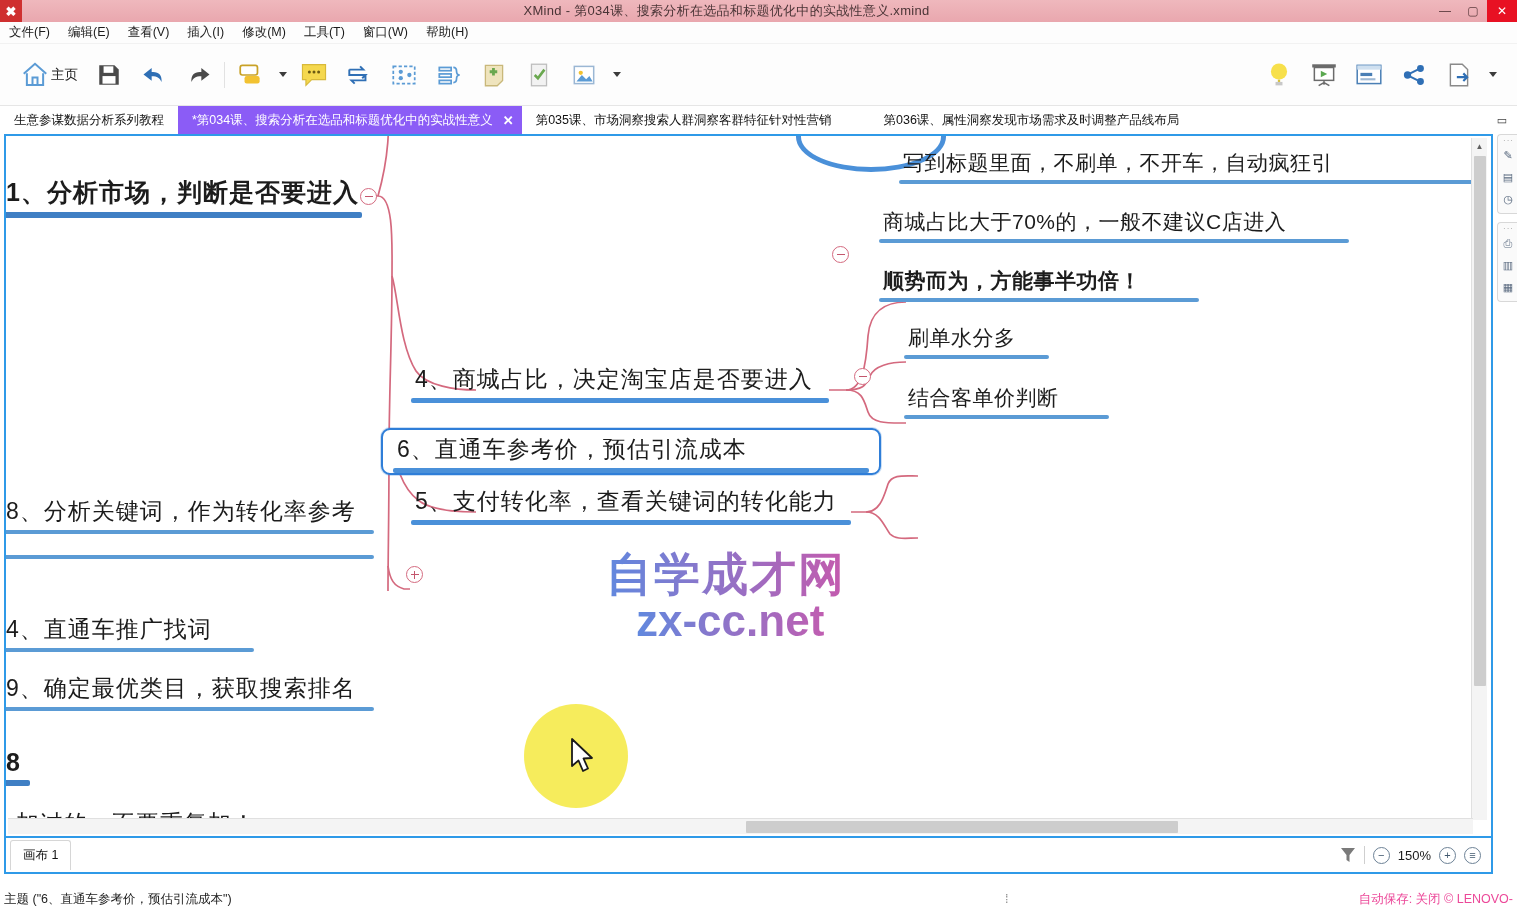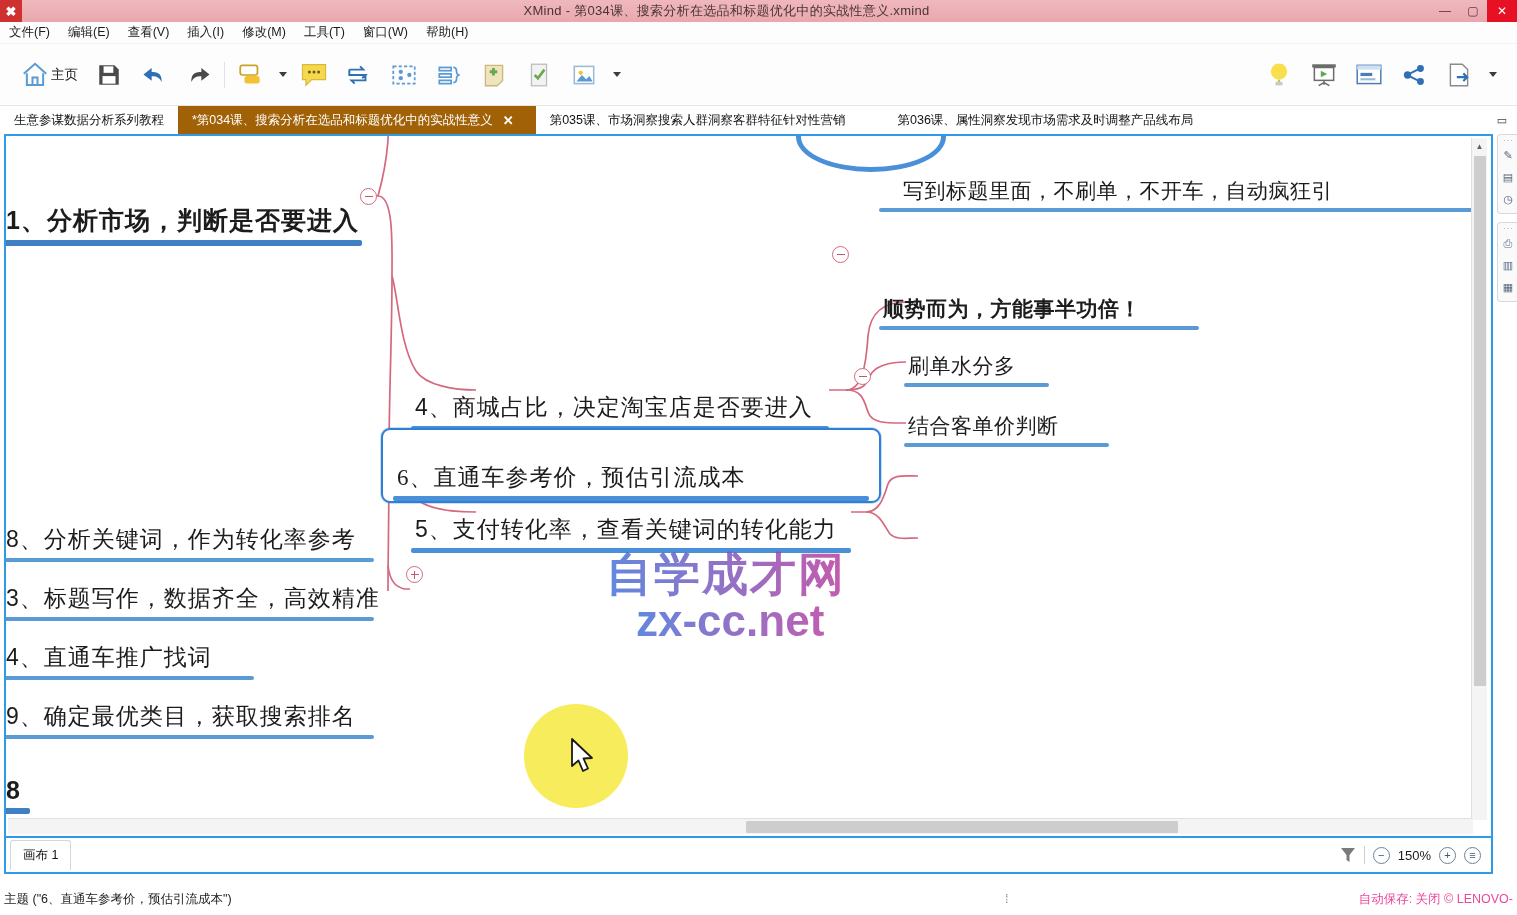--- a/index.html
+++ b/index.html
@@ -68,21 +68,21 @@
   
   .tabbar{
     position:absolute; left:0; top:106px; width:1517px; height:28px;
     background:#ffffff; display:flex; align-items:flex-end;justify-content:flex-end;
   }
   .tab{
     height:28px; display:flex; align-items:center; padding:0 14px;
     font-size:12.5px; color:#111; white-space:nowrap; background:#fff;
   }
   .tab.active{
-    background:#a16207; color:#fff; padding-right:22px;
+    background:#8b5cf6; color:#fff; padding-right:8px;
   }
   .tab .x{ margin-left:10px; font-size:13px; font-weight:bold; color:#fff; }
   .tab-spacer{ flex:1; }
   .tab-restore{
     width:30px; height:28px; display:flex; align-items:center; justify-content:center;
     color:#444; font-size:11px;
   }
 
   
   .canvas-wrap{
@@ -93,35 +93,34 @@
     position:absolute; left:0; top:0; width:1485px; height:700px;
     background:#ffffff; overflow:hidden;
   }
 
   
   .node{
     position:absolute; white-space:nowrap;
     font-family:"Liberation Sans", sans-serif;
     color:#1c1c1c;
   }
-  .node .txt{ display:block; padding:0 4px 3px 4px;margin-top:28px; }
+  .node .txt{ display:block; padding:0 4px 3px 4px; }
   .node .ul{ height:5px; background:#4a90d9; border-radius:2px; }
   .node.thin .ul{ height:4px; background:#5b9bd5; }
 
   .node.lvl1 .txt{ font-size:25px; font-weight:bold; letter-spacing:1px; }
   .node.lvl1 .ul{ height:6px; background:#3f7fc4; }
   .node.lvl2 .txt{ font-size:23px; letter-spacing:1px; }
   .node.lvl3 .txt{ font-size:21px; letter-spacing:.5px; }
   .node.lvl3b .txt{ font-size:21px; font-weight:bold; letter-spacing:.5px; }
 
   .node.selected{
     border:2.5px solid #2f7ed8; border-radius:9px;
     padding:4px 10px 0 10px; background:#fff;
     box-shadow:0 0 0 1px rgba(47,126,216,.25);
-    font-family:Liberation Serif, serif;
   }
 
   
   .circ{
     position:absolute; width:17px; height:17px; border-radius:50%;
     border:1.4px solid #d46a7f; background:#fff;
     display:flex; align-items:center; justify-content:center;
   }
   .circ .h{ width:8px; height:1.6px; background:#c4566d; position:absolute; }
   .circ .v{ width:1.6px; height:8px; background:#c4566d; position:absolute; }
@@ -434,21 +433,20 @@
     <div class="circ" style="left:354px; top:52px;">
       <span class="h"></span>
     </div>
 
     <div class="node lvl2 thin" style="left:-4px; top:360px; width:372px;">
       <span class="txt">8、分析关键词，作为转化率参考</span>
       <div class="ul"></div>
     </div>
 
     <div class="node lvl2 thin" style="left:-4px; top:419px; width:372px;">
-      <span class="txt">3、标题写作，数据齐全，高效精准</span>
       <div class="ul"></div>
     </div>
     <div class="circ" style="left:400px; top:430px;">
       <span class="h"></span>
         <span class="v"></span>
     </div>
 
     <div class="node lvl2 thin" style="left:-4px; top:478px; width:252px;">
       <span class="txt">4、直通车推广找词</span>
       <div class="ul"></div>
@@ -488,20 +486,21 @@
       <span class="txt">6、直通车参考价，预估引流成本</span>
       <div class="ul"></div>
     </div>
 
     <div class="node lvl3 thin" style="left:893px; top:13px; width:580px; overflow:hidden;">
       <span class="txt">写到标题里面，不刷单，不开车，自动疯狂引</span>
       <div class="ul"></div>
     </div>
 
     <div class="node lvl3 thin" style="left:873px; top:72px; width:470px;">
+      <span class="txt">商城占比大于70%的，一般不建议C店进入</span>
       <div class="ul"></div>
     </div>
 
     <div class="node lvl3b thin" style="left:873px; top:131px; width:320px;">
       <span class="txt">顺势而为，方能事半功倍！</span>
       <div class="ul"></div>
     </div>
 
     <div class="node lvl3 thin" style="left:898px; top:188px; width:145px;">
       <span class="txt">刷单水分多</span>

